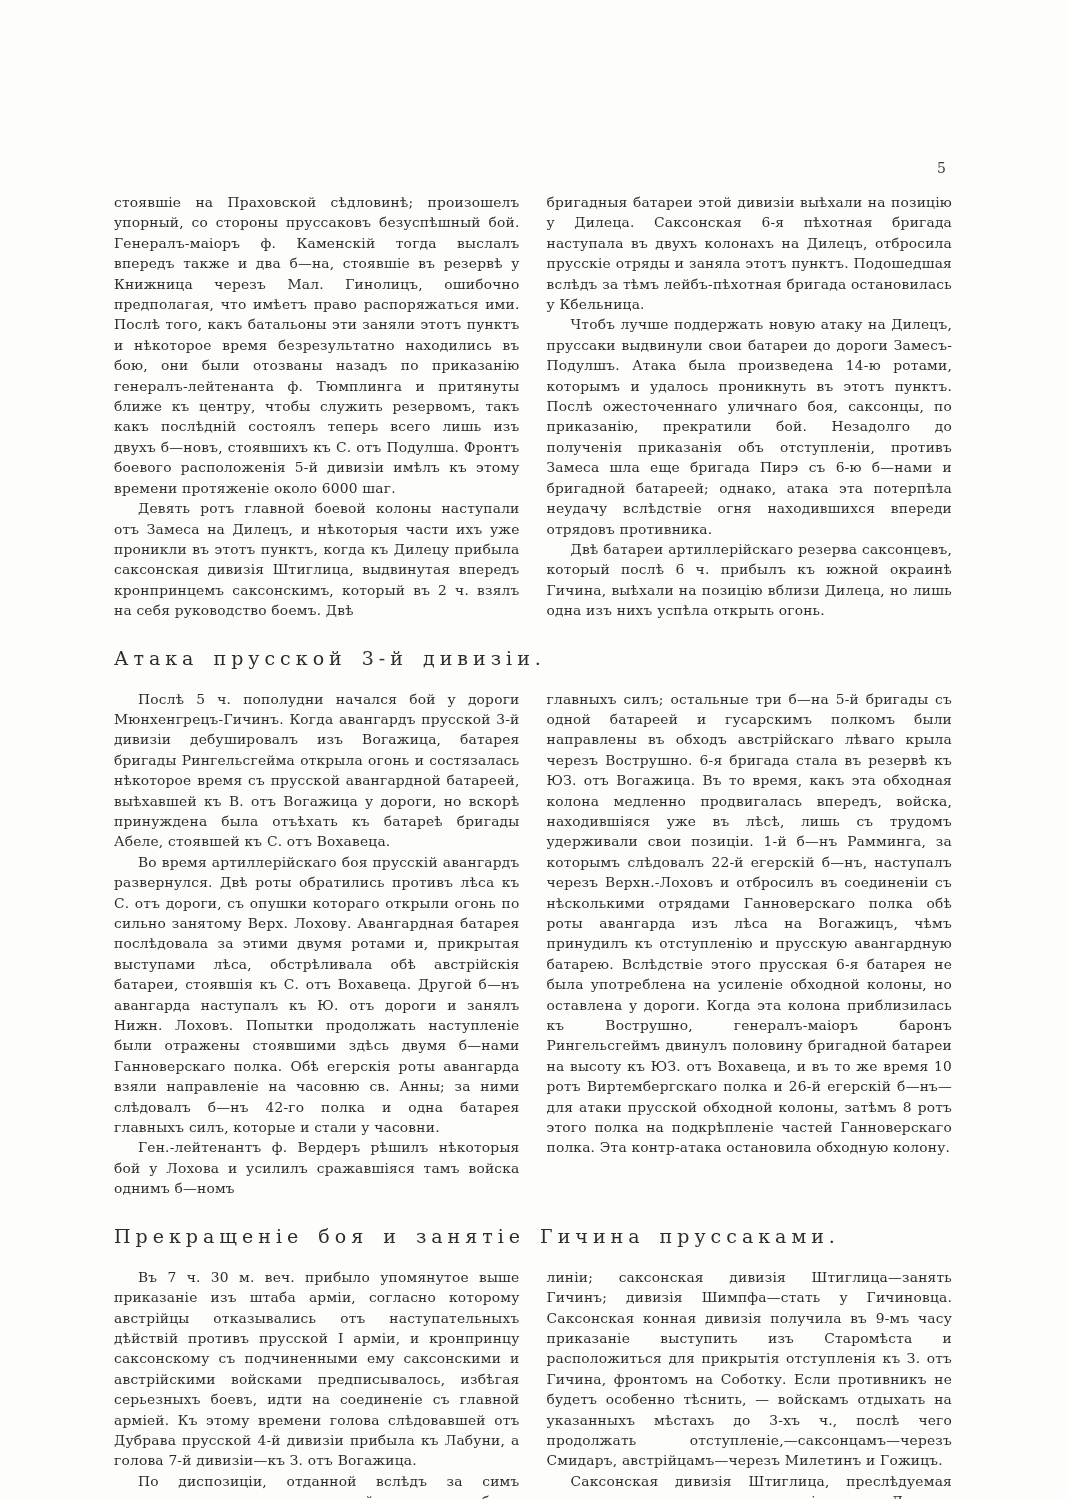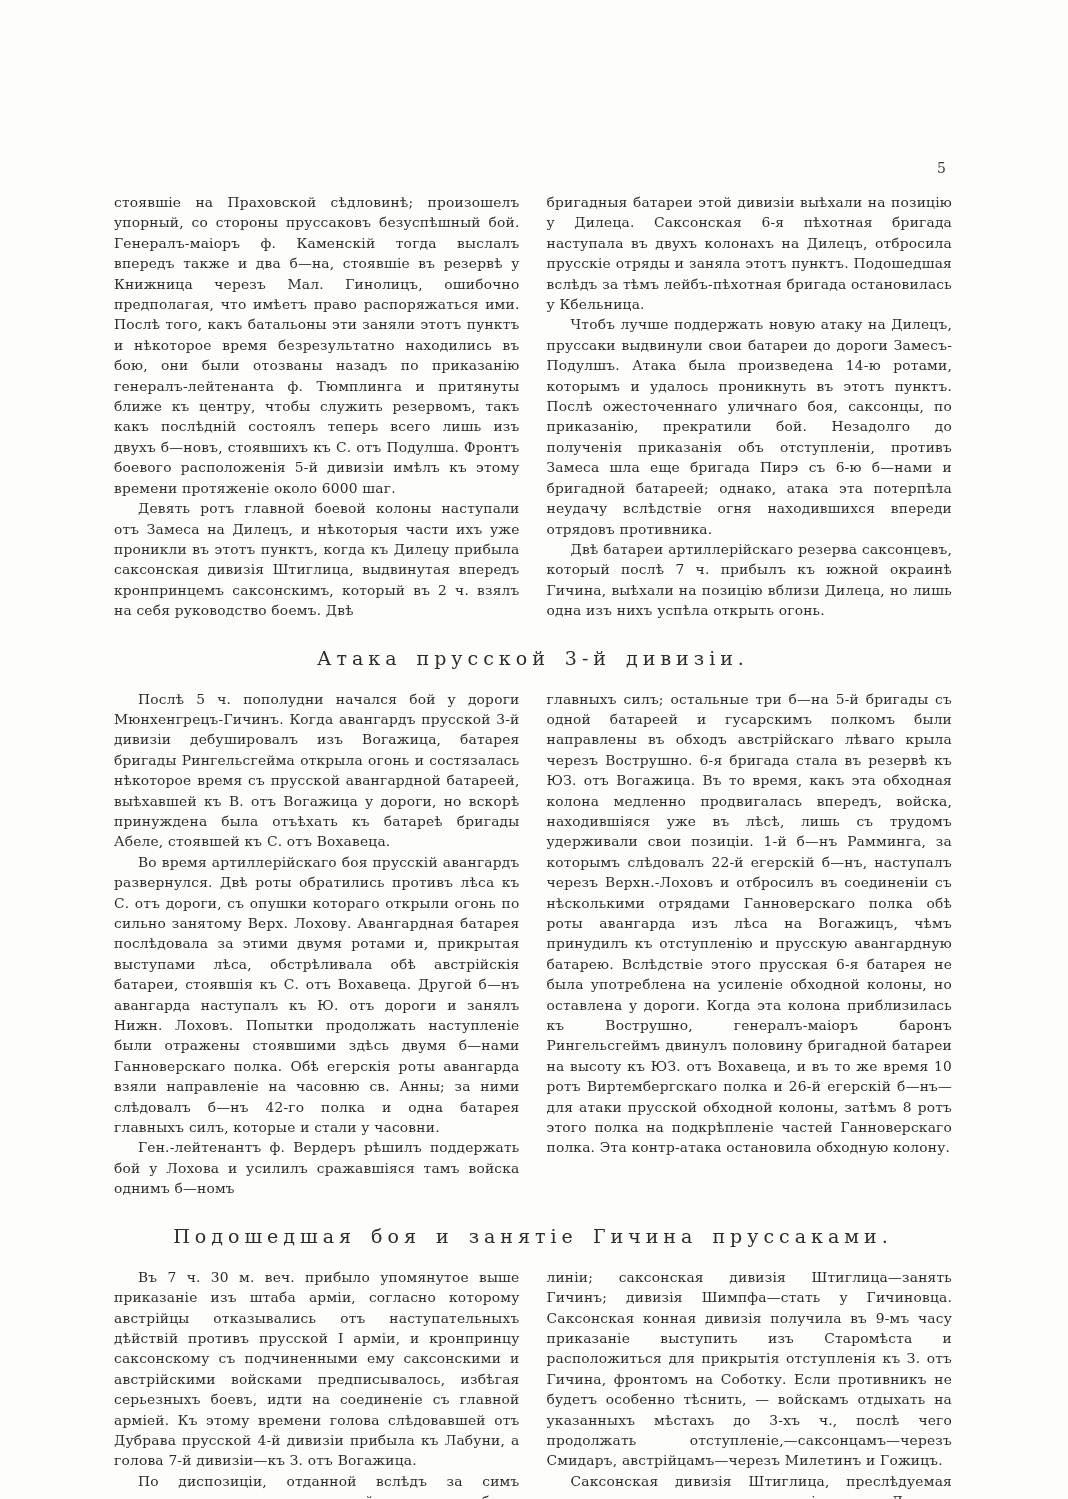--- a/index.html
+++ b/index.html
@@ -51,21 +51,21 @@
   }
   p {
     margin: 0;
     text-indent: 24px;
   }
   p.no-indent { text-indent: 0; }
   h2.section-heading {
     font-size: 19px;
     font-weight: normal;
     letter-spacing: 5px;
-    text-align: center;
+    text-align: left;
     margin: 26px 0 20px 0;
     color: #2e2c2a;
     word-spacing: 4px;
   }
 </style>
 </head>
 <body>
 
 <div class="page">
 
@@ -75,39 +75,39 @@
 
     <section class="two-col">
       <div class="col left">
         <p class="no-indent">стоявшіе на Праховской сѣдловинѣ; произошелъ упорный, со стороны пруссаковъ безуспѣшный бой. Генералъ-маіоръ ф. Каменскій тогда выслалъ впередъ также и два б—на, стоявшіе въ резервѣ у Книжница черезъ Мал. Гинолицъ, ошибочно предполагая, что имѣетъ право распоряжаться ими. Послѣ того, какъ батальоны эти заняли этотъ пунктъ и нѣкоторое время безрезультатно находились въ бою, они были отозваны назадъ по приказанію генералъ-лейтенанта ф. Тюмплинга и притянуты ближе къ центру, чтобы служить резервомъ, такъ какъ послѣдній состоялъ теперь всего лишь изъ двухъ б—новъ, стоявшихъ къ С. отъ Подулша. Фронтъ боевого расположенія 5-й дивизіи имѣлъ къ этому времени протяженіе около 6000 шаг.</p>
         <p>Девять ротъ главной боевой колоны наступали отъ Замеса на Дилецъ, и нѣкоторыя части ихъ уже проникли въ этотъ пунктъ, когда къ Дилецу прибыла саксонская дивизія Штиглица, выдвинутая впередъ кронпринцемъ саксонскимъ, который въ 2 ч. взялъ на себя руководство боемъ. Двѣ</p>
       </div>
       <div class="divider"></div>
       <div class="col right">
         <p class="no-indent">бригадныя батареи этой дивизіи выѣхали на позицію у Дилеца. Саксонская 6-я пѣхотная бригада наступала въ двухъ колонахъ на Дилецъ, отбросила прусскіе отряды и заняла этотъ пунктъ. Подошедшая вслѣдъ за тѣмъ лейбъ-пѣхотная бригада остановилась у Кбельница.</p>
         <p>Чтобъ лучше поддержать новую атаку на Дилецъ, пруссаки выдвинули свои батареи до дороги Замесъ-Подулшъ. Атака была произведена 14-ю ротами, которымъ и удалось проникнуть въ этотъ пунктъ. Послѣ ожесточеннаго уличнаго боя, саксонцы, по приказанію, прекратили бой. Незадолго до полученія приказанія объ отступленіи, противъ Замеса шла еще бригада Пирэ съ 6-ю б—нами и бригадной батареей; однако, атака эта потерпѣла неудачу вслѣдствіе огня находившихся впереди отрядовъ противника.</p>
-        <p>Двѣ батареи артиллерійскаго резерва саксонцевъ, который послѣ 7 ч. прибылъ къ южной окраинѣ Гичина, выѣхали на позицію вблизи Дилеца, но лишь одна изъ нихъ успѣла открыть огонь.</p>
+        <p>Двѣ батареи артиллерійскаго резерва саксонцевъ, который послѣ 6 ч. прибылъ къ южной окраинѣ Гичина, выѣхали на позицію вблизи Дилеца, но лишь одна изъ нихъ успѣла открыть огонь.</p>
       </div>
     </section>
 
     <h2 class="section-heading">Атака прусской 3-й дивизіи.</h2>
 
     <section class="two-col">
       <div class="col left">
         <p>Послѣ 5 ч. пополудни начался бой у дороги Мюнхенгрецъ-Гичинъ. Когда авангардъ прусской 3-й дивизіи дебушировалъ изъ Вогажица, батарея бригады Рингельсгейма открыла огонь и состязалась нѣкоторое время съ прусской авангардной батареей, выѣхавшей къ В. отъ Вогажица у дороги, но вскорѣ принуждена была отъѣхать къ батареѣ бригады Абеле, стоявшей къ С. отъ Вохавеца.</p>
         <p>Во время артиллерійскаго боя прусскій авангардъ развернулся. Двѣ роты обратились противъ лѣса къ С. отъ дороги, съ опушки котораго открыли огонь по сильно занятому Верх. Лохову. Авангардная батарея послѣдовала за этими двумя ротами и, прикрытая выступами лѣса, обстрѣливала обѣ австрійскія батареи, стоявшія къ С. отъ Вохавеца. Другой б—нъ авангарда наступалъ къ Ю. отъ дороги и занялъ Нижн. Лоховъ. Попытки продолжать наступленіе были отражены стоявшими здѣсь двумя б—нами Ганноверскаго полка. Обѣ егерскія роты авангарда взяли направленіе на часовню св. Анны; за ними слѣдовалъ б—нъ 42-го полка и одна батарея главныхъ силъ, которые и стали у часовни.</p>
-        <p>Ген.-лейтенантъ ф. Вердеръ рѣшилъ поддержать бой у Лохова и усилилъ сражавшіяся тамъ войска однимъ б—номъ</p>
+        <p>Ген.-лейтенантъ ф. Вердеръ рѣшилъ нѣкоторыя бой у Лохова и усилилъ сражавшіяся тамъ войска однимъ б—номъ</p>
       </div>
       <div class="divider"></div>
       <div class="col right">
         <p class="no-indent">главныхъ силъ; остальные три б—на 5-й бригады съ одной батареей и гусарскимъ полкомъ были направлены въ обходъ австрійскаго лѣваго крыла черезъ Вострушно. 6-я бригада стала въ резервѣ къ ЮЗ. отъ Вогажица. Въ то время, какъ эта обходная колона медленно продвигалась впередъ, войска, находившіяся уже въ лѣсѣ, лишь съ трудомъ удерживали свои позиціи. 1-й б—нъ Рамминга, за которымъ слѣдовалъ 22-й егерскій б—нъ, наступалъ черезъ Верхн.-Лоховъ и отбросилъ въ соединеніи съ нѣсколькими отрядами Ганноверскаго полка обѣ роты авангарда изъ лѣса на Вогажицъ, чѣмъ принудилъ къ отступленію и прусскую авангардную батарею. Вслѣдствіе этого прусская 6-я батарея не была употреблена на усиленіе обходной колоны, но оставлена у дороги. Когда эта колона приблизилась къ Вострушно, генералъ-маіоръ баронъ Рингельсгеймъ двинулъ половину бригадной батареи на высоту къ ЮЗ. отъ Вохавеца, и въ то же время 10 ротъ Виртембергскаго полка и 26-й егерскій б—нъ—для атаки прусской обходной колоны, затѣмъ 8 ротъ этого полка на подкрѣпленіе частей Ганноверскаго полка. Эта контр-атака остановила обходную колону.</p>
       </div>
     </section>
 
-    <h2 class="section-heading">Подошедшая боя и занятіе Гичина пруссаками.</h2>
+    <h2 class="section-heading">Прекращеніе боя и занятіе Гичина пруссаками.</h2>
 
     <section class="two-col">
       <div class="col left">
         <p>Въ 7 ч. 30 м. веч. прибыло упомянутое выше приказаніе изъ штаба арміи, согласно которому австрійцы отказывались отъ наступательныхъ дѣйствій противъ прусской I арміи, и кронпринцу саксонскому съ подчиненными ему саксонскими и австрійскими войсками предписывалось, избѣгая серьезныхъ боевъ, идти на соединеніе съ главной арміей. Къ этому времени голова слѣдовавшей отъ Дубрава прусской 4-й дивизіи прибыла къ Лабуни, а голова 7-й дивизіи—къ З. отъ Вогажица.</p>
         <p>По диспозиціи, отданной вслѣдъ за симъ кронпринцемъ саксонскимъ, войска должны были вернуться къ ночи на слѣдующіе пункты: бригада Рингельсгейма—къ Подграду, бригады Абеле и Лейнингена—къ Гичину; бригада Пирэ—занять Эйзенштадтъ, бригада Лейнингена и 1-ая легкая кав. дивизія — стать бивакомъ позади Гичина во второй</p>
       </div>
       <div class="divider"></div>
       <div class="col right">
         <p class="no-indent">линіи; саксонская дивизія Штиглица—занять Гичинъ; дивизія Шимпфа—стать у Гичиновца. Саксонская конная дивизія получила въ 9-мъ часу приказаніе выступить изъ Старомѣста и расположиться для прикрытія отступленія къ З. отъ Гичина, фронтомъ на Соботку. Если противникъ не будетъ особенно тѣснить, — войскамъ отдыхать на указанныхъ мѣстахъ до 3-хъ ч., послѣ чего продолжать отступленіе,—саксонцамъ—черезъ Смидаръ, австрійцамъ—черезъ Милетинъ и Гожицъ.</p>
         <p>Саксонская дивизія Штиглица, преслѣдуемая пруссаками, начала отступленіе отъ Дилеца, прикрываясь тремя батареями артиллерійскаго резерва, который вмѣстѣ съ одной батареей, стоявшей у Дилеца, подъ охраной кавалерійскихъ бригадъ Аппеля и Фратричевича, снялись съ передковъ, но имъ уже не пришлось открыть огонь. При отступле-</p>

